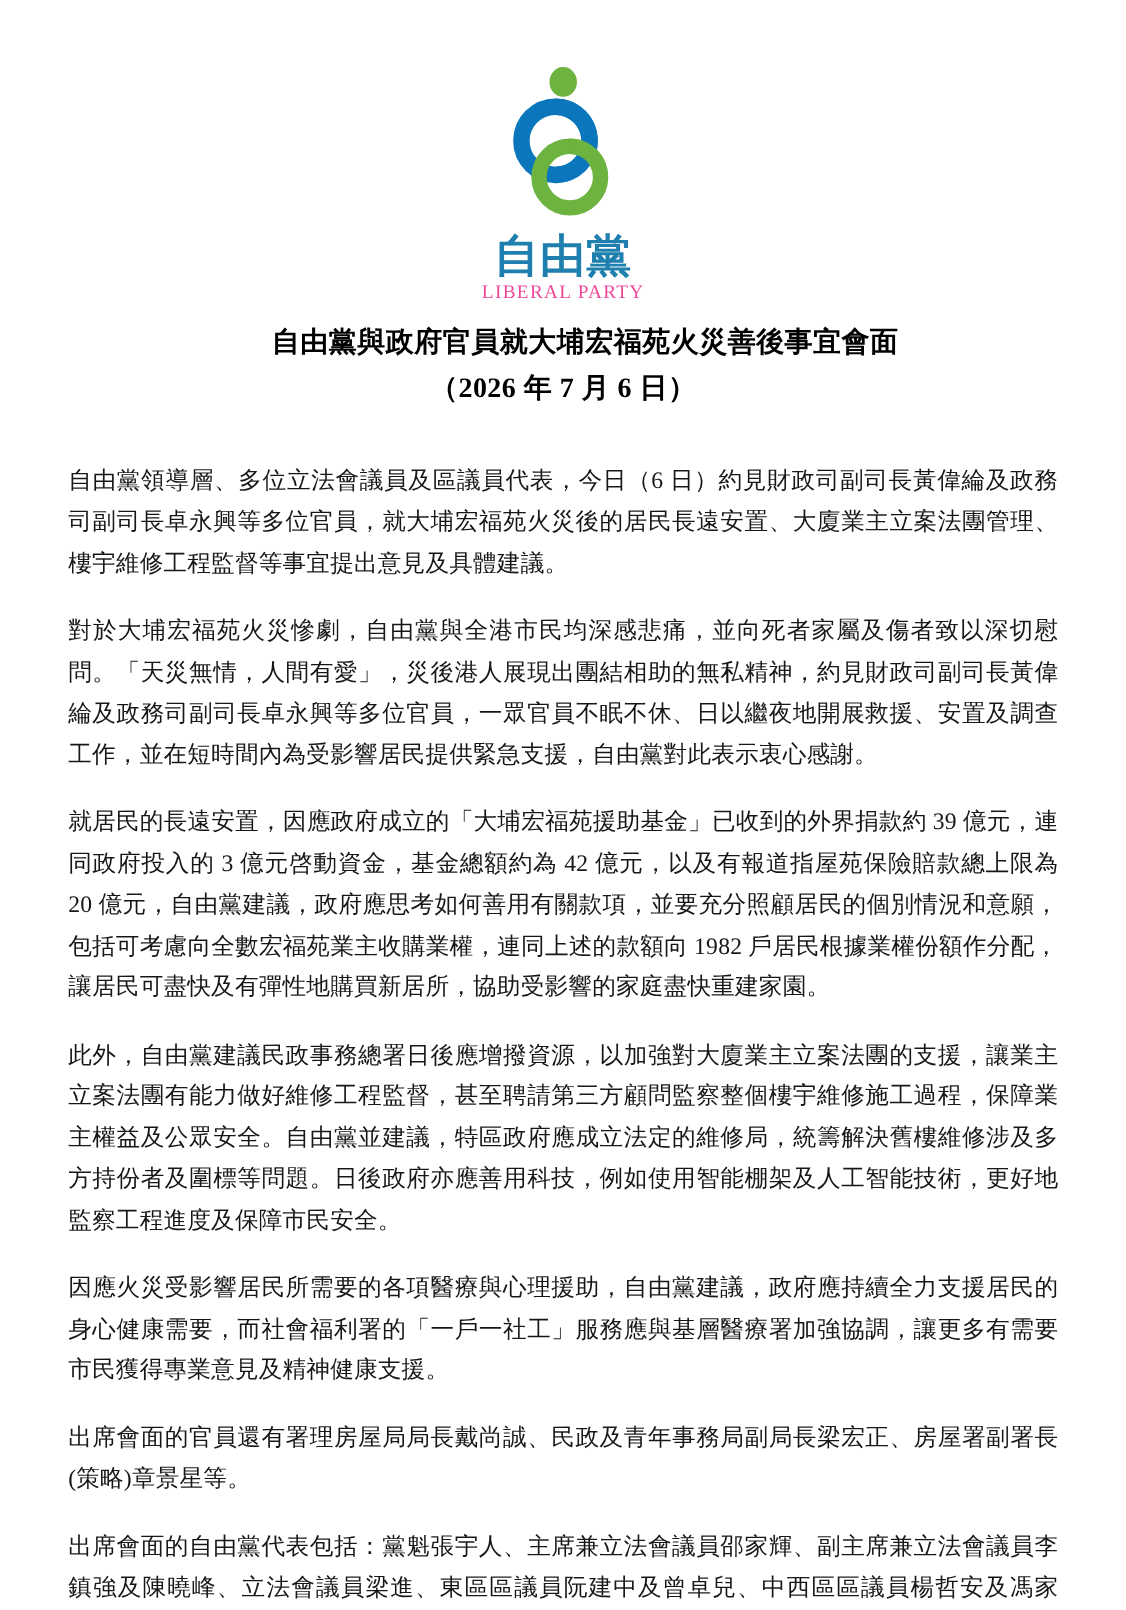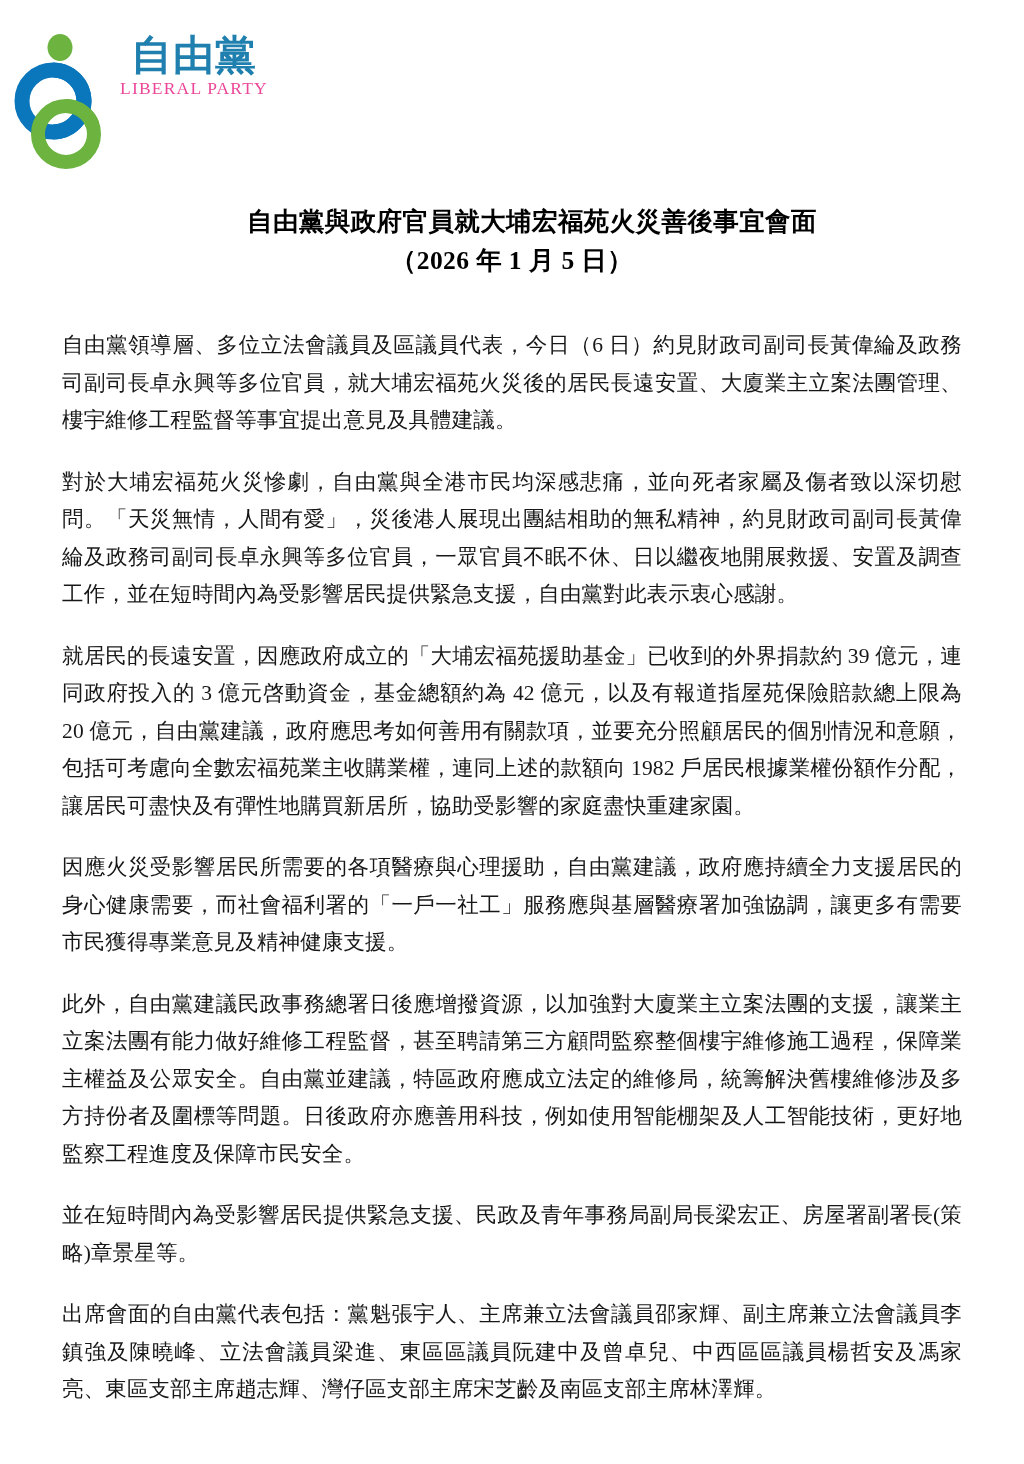--- a/index.html
+++ b/index.html
@@ -21,23 +21,24 @@
     min-height: 1464px;
     background: #ffffff;
     box-sizing: border-box;
     padding: 0;
     overflow: hidden;
   }
 
   
   .logo-block {
     width: 100%;
-    padding-top: 33px;
+    padding-top: 60px;
     display: flex;
-    flex-direction: row;
+    flex-direction: column;
+    align-items: center;
   }
   .logo-mark {
     width: 120px;
     height: 150px;
     display: block;
   }
   .logo-wordmark {
     margin-top: 2px;
     display: flex;
     flex-direction: column;
@@ -59,21 +60,21 @@
     margin-top: 4px;
   }
 
   
   .title-block {
     margin-top: 20px;
     text-align: center;
     line-height: 1.42;
   }
   .doc-title {
-    font-family: Liberation Sans, sans-serif;
+    font-family: Liberation Mono, monospace;
     font-size: 25.5px;
     font-weight: 700;
     color: #000;
     letter-spacing: 0.4px;
     padding-left: 40px;
   }
   .doc-date {
     font-family: "Liberation Serif", "DejaVu Serif", serif;
     font-size: 25.5px;
     font-weight: 700;
@@ -130,26 +131,26 @@
       <path d="M 66 73 A 28 28 0 0 1 92.5 92" fill="none" stroke="#6cb33f" stroke-width="14"></path>
     </svg>
     <div class="logo-wordmark">
       <div class="logo-cn">自由黨</div>
       <div class="logo-en">LIBERAL PARTY</div>
     </div>
   </div>
 
   <div class="title-block">
     <div class="doc-title">自由黨與政府官員就大埔宏福苑火災善後事宜會面</div>
-    <div class="doc-date">（2026 年 1 月 5 日）</div>
+    <div class="doc-date">（2026 年 7 月 6 日）</div>
   </div>
 
   <div class="body-copy">
     <p class="para first">自由黨領導層、多位立法會議員及區議員代表，今日（6 日）約見財政司副司長黃偉綸及政務司副司長卓永興等多位官員，就大埔宏福苑火災後的居民長遠安置、大廈業主立案法團管理、樓宇維修工程監督等事宜提出意見及具體建議。</p>
     <p class="para">對於大埔宏福苑火災慘劇，自由黨與全港市民均深感悲痛，並向死者家屬及傷者致以深切慰問。「天災無情，人間有愛」，災後港人展現出團結相助的無私精神，約見財政司副司長黃偉綸及政務司副司長卓永興等多位官員，一眾官員不眠不休、日以繼夜地開展救援、安置及調查工作，並在短時間內為受影響居民提供緊急支援，自由黨對此表示衷心感謝。</p>
     <p class="para"><span>就居民的長遠安置，因應政府成立的「大埔宏福苑援助基金」已收到的外界捐款約 </span><span class="num">39</span><span> 億元，連同政府投入的 </span><span class="num">3</span><span> 億元啓動資金，基金總額約為 </span><span class="num">42</span><span> 億元，以及有報道指屋苑保險賠款總上限為 </span><span class="num">20</span><span> 億元，自由黨建議，政府應思考如何善用有關款項，並要充分照顧居民的個別情況和意願，包括可考慮向全數宏福苑業主收購業權，連同上述的款額向 </span><span class="num">1982</span><span> 戶居民根據業權份額作分配，讓居民可盡快及有彈性地購買新居所，協助受影響的家庭盡快重建家園。</span></p>
+    <p class="para">此外，自由黨建議民政事務總署日後應增撥資源，以加強對大廈業主立案法團的支援，讓業主立案法團有能力做好維修工程監督，甚至聘請第三方顧問監察整個樓宇維修施工過程，保障業主權益及公眾安全。自由黨並建議，特區政府應成立法定的維修局，統籌解決舊樓維修涉及多方持份者及圍標等問題。日後政府亦應善用科技，例如使用智能棚架及人工智能技術，更好地監察工程進度及保障市民安全。</p>
     <p class="para">因應火災受影響居民所需要的各項醫療與心理援助，自由黨建議，政府應持續全力支援居民的身心健康需要，而社會福利署的「一戶一社工」服務應與基層醫療署加強協調，讓更多有需要市民獲得專業意見及精神健康支援。</p>
-    <p class="para">此外，自由黨建議民政事務總署日後應增撥資源，以加強對大廈業主立案法團的支援，讓業主立案法團有能力做好維修工程監督，甚至聘請第三方顧問監察整個樓宇維修施工過程，保障業主權益及公眾安全。自由黨並建議，特區政府應成立法定的維修局，統籌解決舊樓維修涉及多方持份者及圍標等問題。日後政府亦應善用科技，例如使用智能棚架及人工智能技術，更好地監察工程進度及保障市民安全。</p>
-    <p class="para">並在短時間內為受影響居民提供緊急支援、民政及青年事務局副局長梁宏正、房屋署副署長(策略)章景星等。</p>
+    <p class="para">出席會面的官員還有署理房屋局局長戴尚誠、民政及青年事務局副局長梁宏正、房屋署副署長(策略)章景星等。</p>
     <p class="para">出席會面的自由黨代表包括：黨魁張宇人、主席兼立法會議員邵家輝、副主席兼立法會議員李鎮強及陳曉峰、立法會議員梁進、東區區議員阮建中及曾卓兒、中西區區議員楊哲安及馮家亮、東區支部主席趙志輝、灣仔區支部主席宋芝齡及南區支部主席林澤輝。</p>
   </div>
 
 </div>
 
 </body></html>

